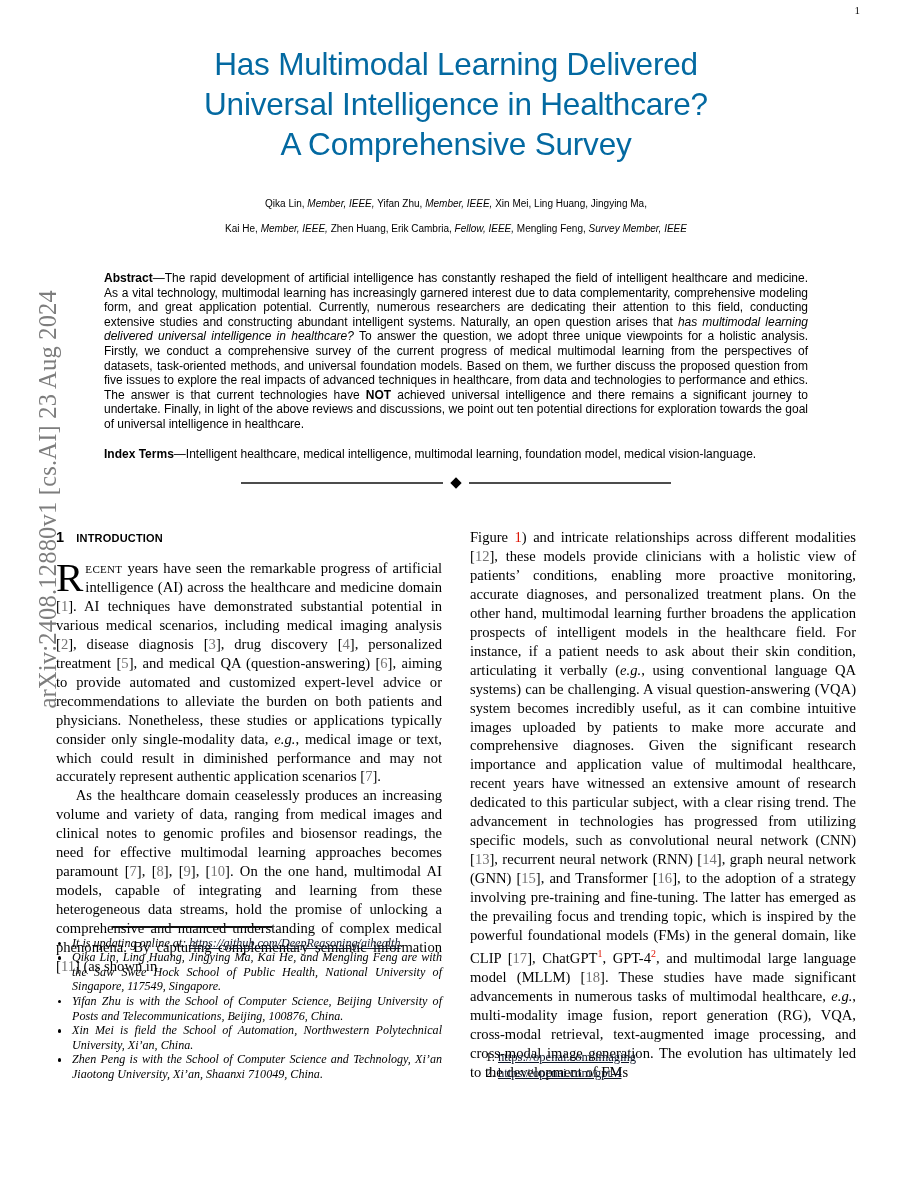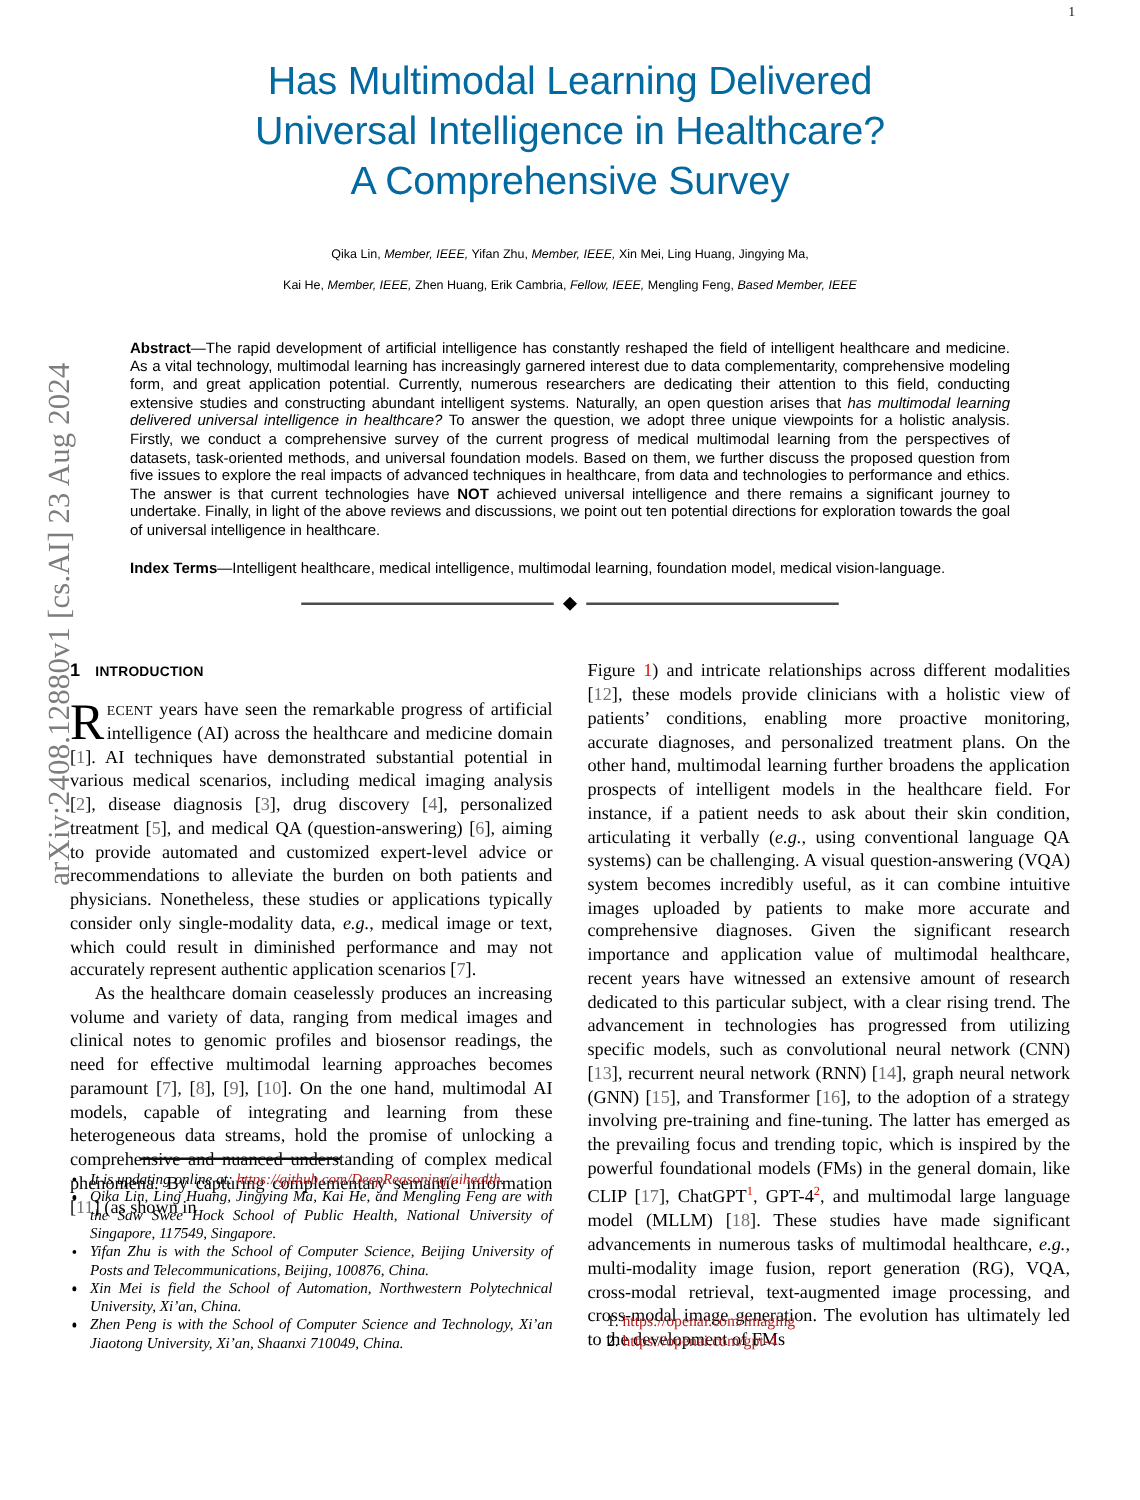--- a/index.html
+++ b/index.html
@@ -173,21 +173,21 @@
   .smallcaps {
     font-variant: small-caps;
     text-transform: lowercase;
     font-size: 15px;
     letter-spacing: 0.3px;
   }
 
   
   .cite { color: #737373; }
   .ref-red { color: #dd1100; }
-  .url-pink { color: #b91c1c; }
+  .url-pink { color: #0f172a; text-decoration: underline; }
   sup.fnm { font-size: 0.68em; vertical-align: super; color: #dd1100; }
 
   
   .fn-block {
     position: absolute;
     left: 0;
     bottom: 0;
     width: 386px;
   }
   .fn-rule {
@@ -250,21 +250,21 @@
 <div class="page">
 
   <h1 class="title">
     <span class="tline">Has Multimodal Learning Delivered</span>
     <span class="tline">Universal Intelligence in Healthcare?</span>
     <span class="tline">A Comprehensive Survey</span>
   </h1>
 
   <div class="authors">
     <span class="aline"><span>Qika Lin, </span><i>Member, IEEE,</i><span> Yifan Zhu, </span><i>Member, IEEE,</i><span> Xin Mei, Ling Huang, Jingying Ma,</span></span>
-    <span class="aline"><span>Kai He, </span><i>Member, IEEE,</i><span> Zhen Huang, Erik Cambria, </span><i>Fellow, IEEE,</i><span> Mengling Feng, </span><i>Based Member, IEEE</i></span>
+    <span class="aline"><span>Kai He, </span><i>Member, IEEE,</i><span> Zhen Huang, Erik Cambria, </span><i>Fellow, IEEE,</i><span> Mengling Feng, </span><i>Survey Member, IEEE</i></span>
   </div>
 
   <div class="abs-wrap">
     <p><b class="lead">Abstract</b><span>—</span><span>The rapid development of artificial intelligence has constantly reshaped the field of intelligent healthcare and medicine. As a vital technology, multimodal learning has increasingly garnered interest due to data complementarity, comprehensive modeling form, and great application potential. Currently, numerous researchers are dedicating their attention to this field, conducting extensive studies and constructing abundant intelligent systems. Naturally, an open question arises that </span><i>has multimodal learning delivered universal intelligence in healthcare?</i><span> To answer the question, we adopt three unique viewpoints for a holistic analysis. Firstly, we conduct a comprehensive survey of the current progress of medical multimodal learning from the perspectives of datasets, task-oriented methods, and universal foundation models. Based on them, we further discuss the proposed question from five issues to explore the real impacts of advanced techniques in healthcare, from data and technologies to performance and ethics. The answer is that current technologies have </span><b>NOT</b><span> achieved universal intelligence and there remains a significant journey to undertake. Finally, in light of the above reviews and discussions, we point out ten potential directions for exploration towards the goal of universal intelligence in healthcare.</span></p>
 
     <p class="indexterms"><b class="lead">Index Terms</b><span>—</span><span>Intelligent healthcare, medical intelligence, multimodal learning, foundation model, medical vision-language.</span></p>
   </div>
 
   <div class="rule-row">
     <div class="bar"></div>

